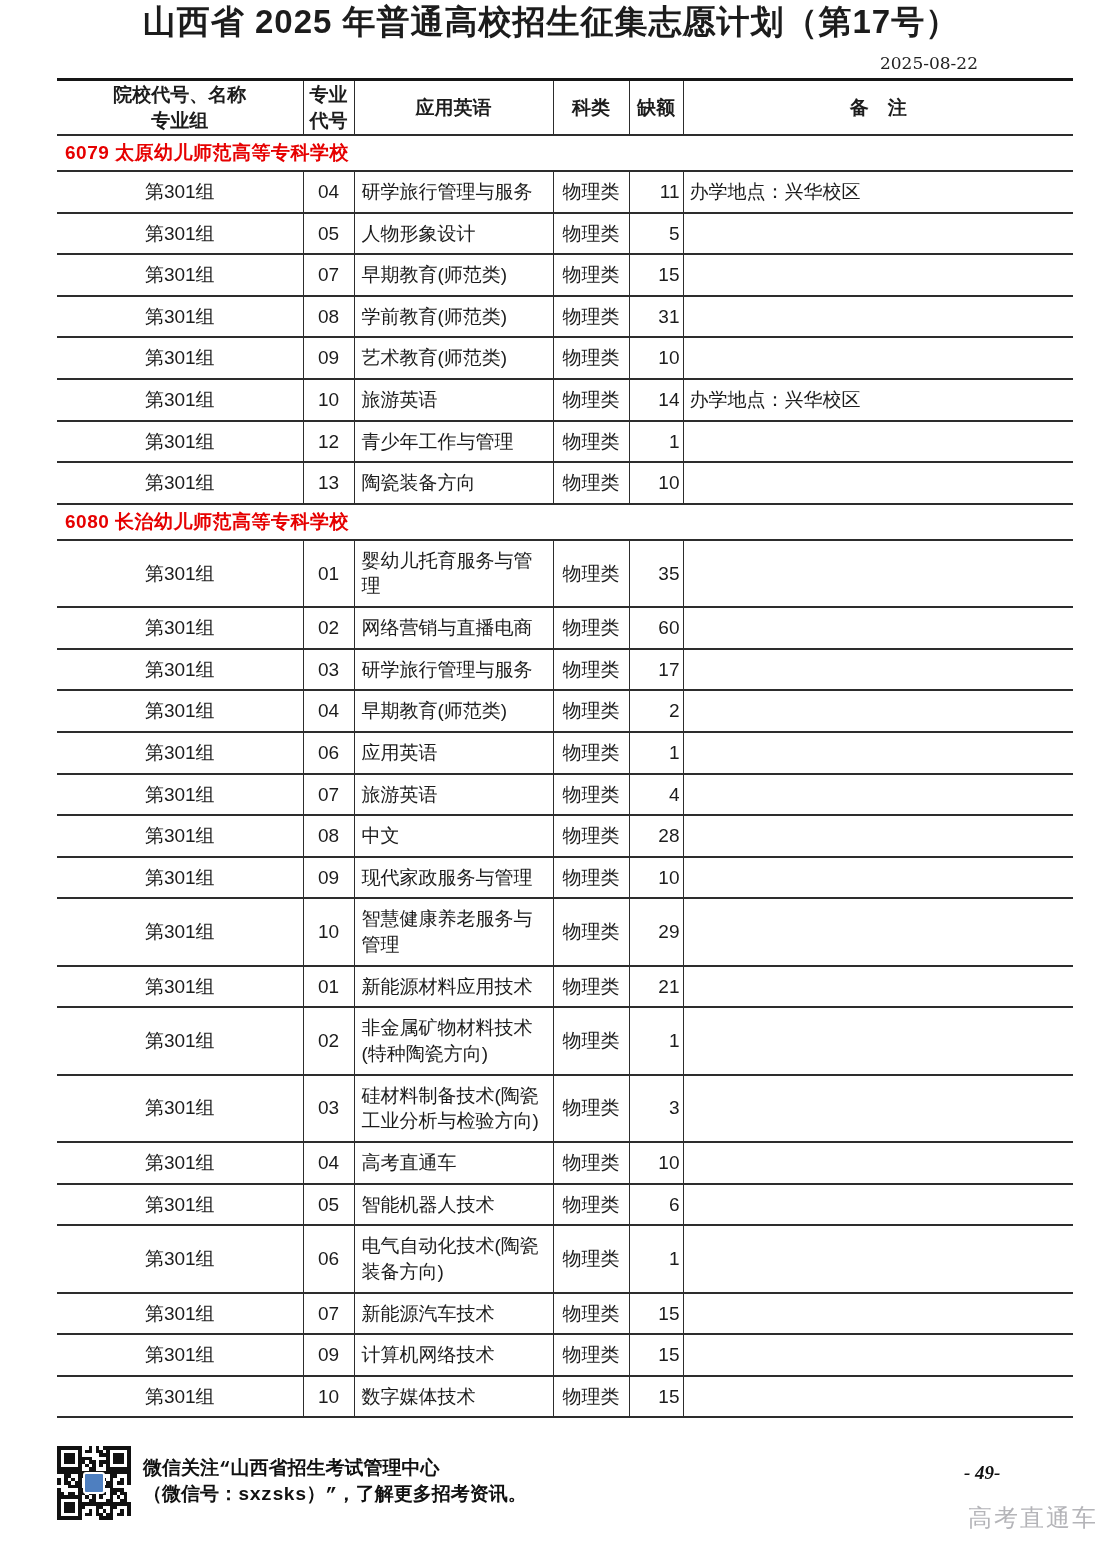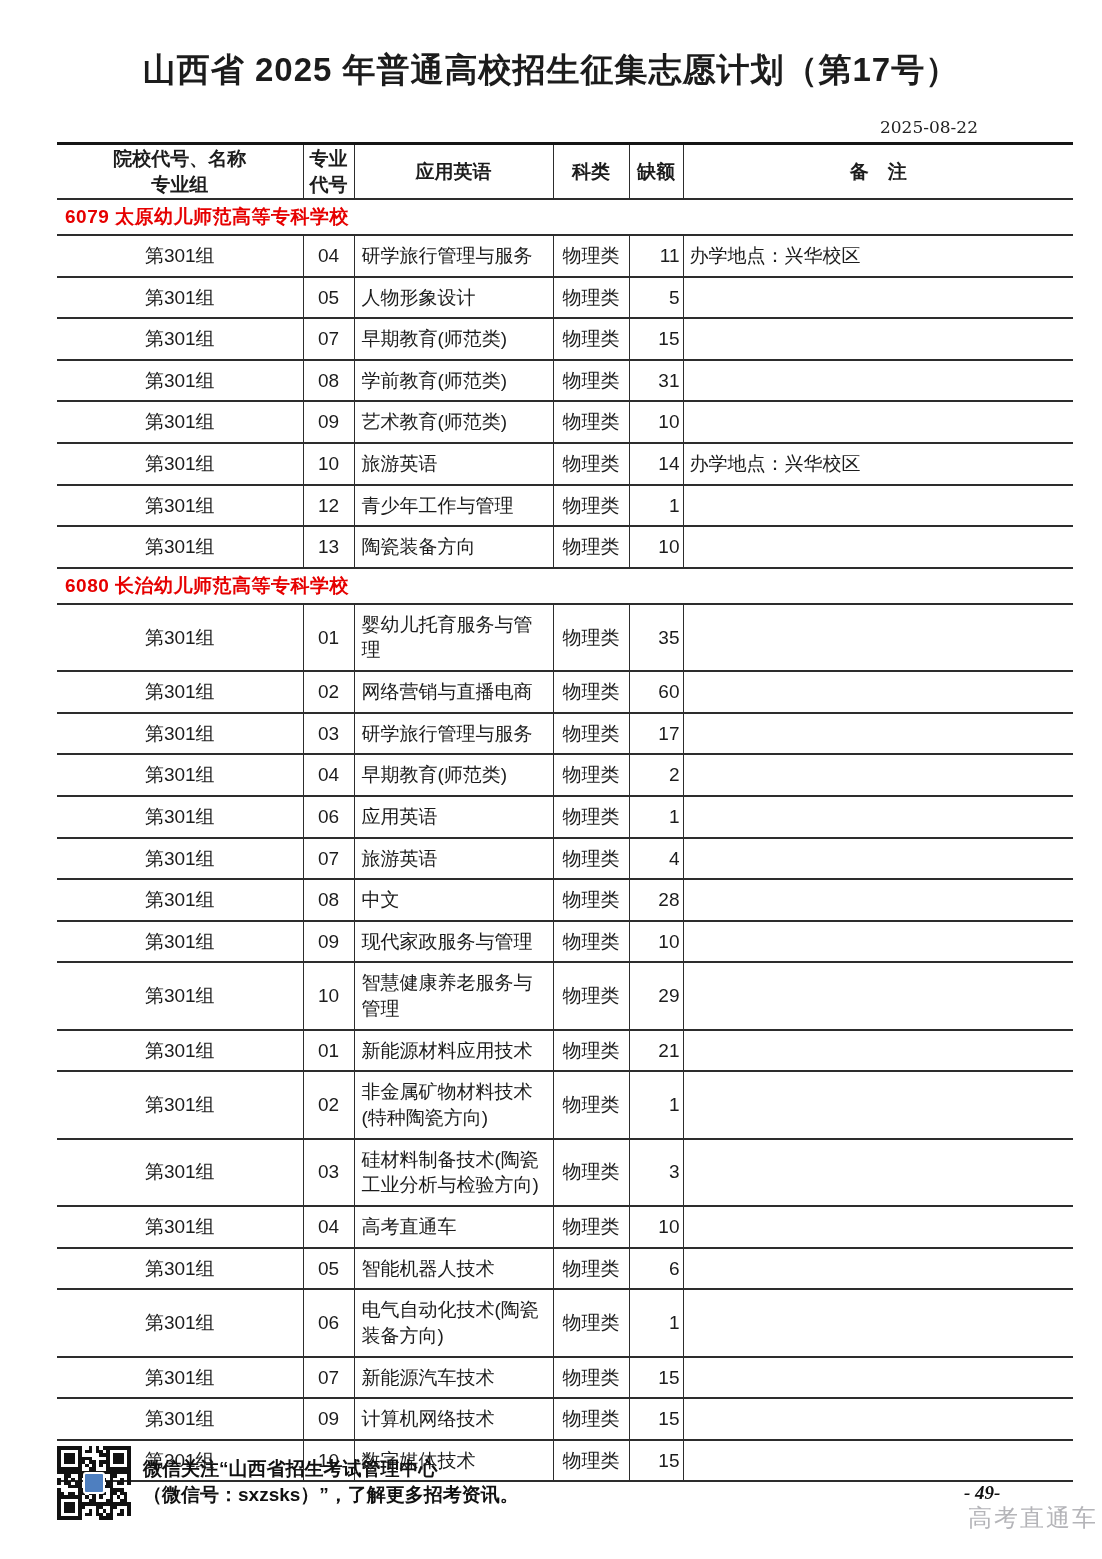--- a/index.html
+++ b/index.html
@@ -7,24 +7,24 @@
     --border:#2d2d2d;
     --gray:#b4b4b8;
     --qr-blue:#4e7fc0;
   }
   html,body{margin:0;padding:0;}
   body{
     width:1102px;height:1559px;background:#ffffff;position:relative;
     font-family:"Liberation Sans",sans-serif;color:#1c1c1c;overflow:hidden;
   }
   .title{
-    margin-top:48px;text-align:center;font-size:33px;font-weight:bold;letter-spacing:1px;
+    text-align:center;font-size:33px;font-weight:bold;letter-spacing:1px;
   }
   .date{
-    width:978px;text-align:right;margin-top:24px;
+    width:978px;text-align:right;margin-top:8px;
     font-family:"DejaVu Serif",serif;font-size:17px;color:#222;
   }
   table.plan{
     border-collapse:collapse;table-layout:fixed;width:1016px;margin:5px 0 0 57px;
     border-top:3px solid #161616;
   }
   table.plan tr{border-bottom:2px solid var(--border);}
   th,td{
     font-size:19px;line-height:1.35;padding:7px 0;vertical-align:middle;
     overflow:hidden;
@@ -42,26 +42,26 @@
   td.vacancy{text-align:right;padding-right:3px;}
   td.remark{text-align:left;padding-left:6px;}
   .qr{position:absolute;left:57px;top:1446px;width:74px;height:74px;}
   .qr svg{display:block;width:74px;height:74px;shape-rendering:crispEdges;}
   .qr-logo{
     position:absolute;left:26px;top:26px;width:22px;height:22px;
     background:var(--qr-blue);border:2px solid #fff;border-radius:3px;box-sizing:border-box;
   }
   .wechat{
     position:absolute;left:143px;top:1456px;
-    font-size:19px;font-weight:bold;line-height:26px;color:#111;
+    font-size:19px;font-weight:bold;line-height:26px;color:#111;font-family:Liberation Mono, monospace;
   }
   .pagenum{
     position:absolute;left:964px;top:1462px;
     font-size:19px;font-weight:bold;font-style:italic;
-    font-family:"Liberation Serif",serif;color:#111;margin-top:20px;
+    font-family:"Liberation Serif",serif;color:#111;
   }
   .watermark{
     position:absolute;left:968px;top:1502px;
     font-size:24px;color:var(--gray);letter-spacing:2px;
   }
 </style>
 </head>
 <body>
 
 <div class="page">

